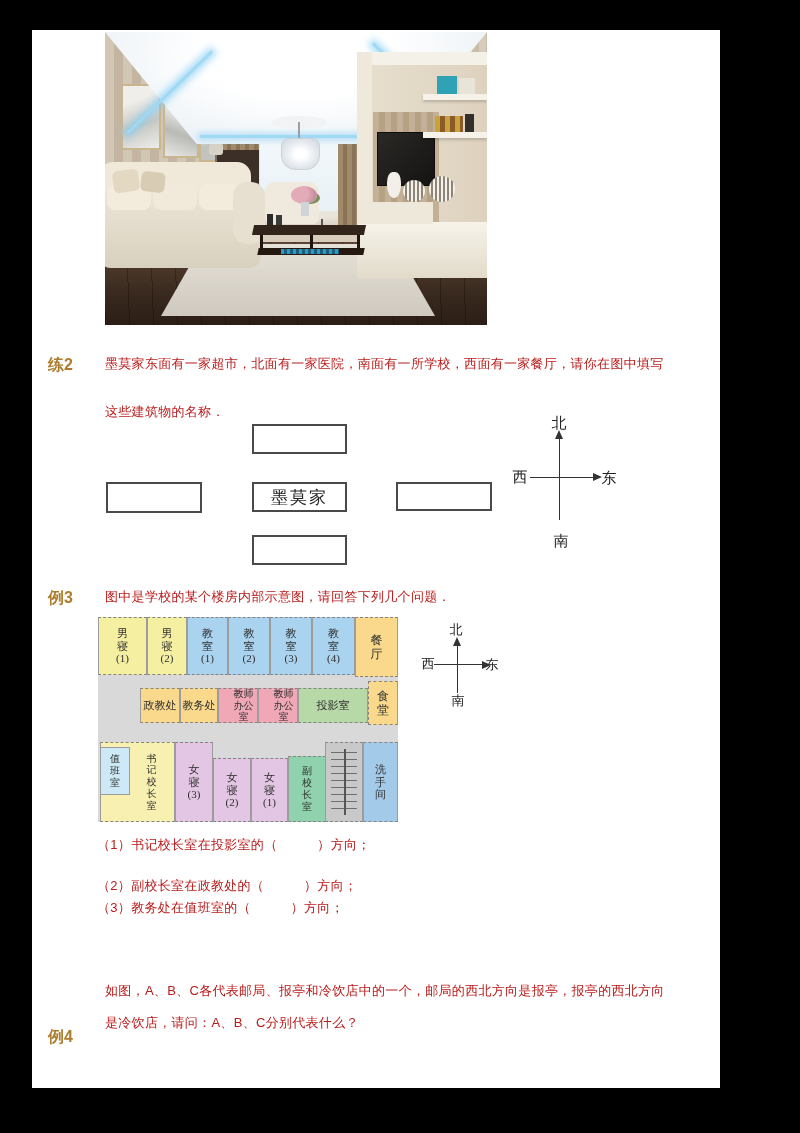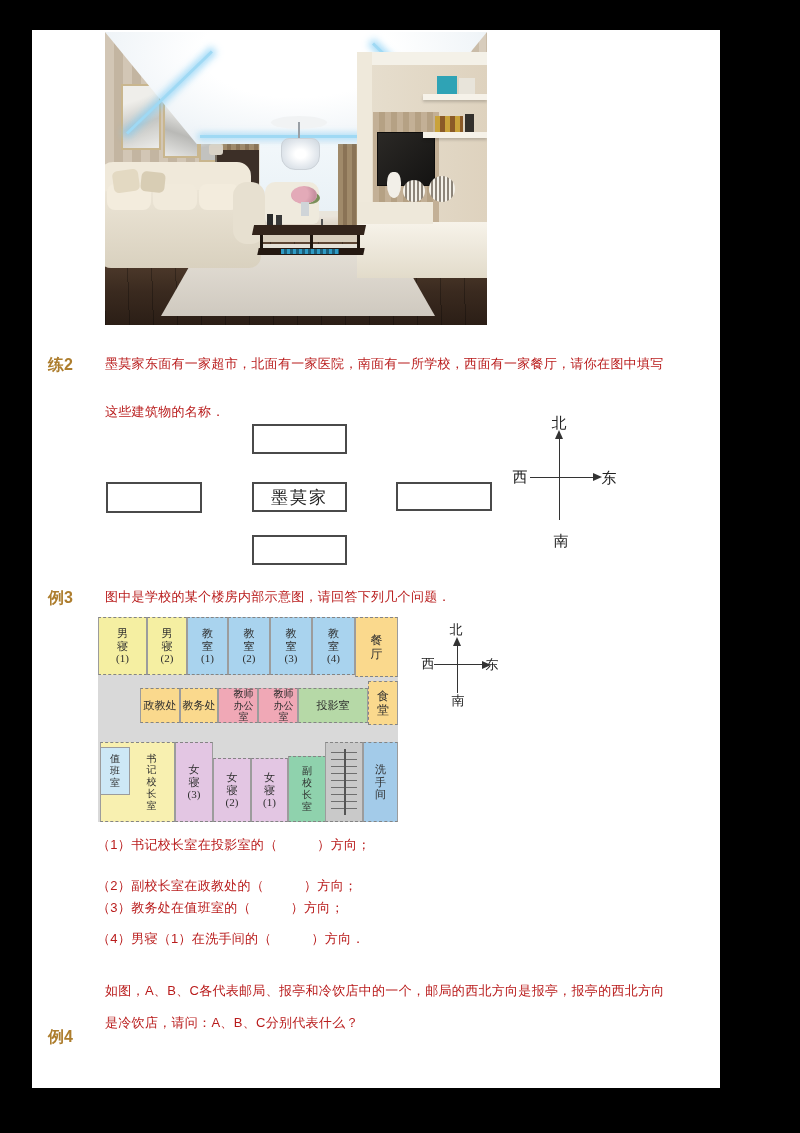--- a/index.html
+++ b/index.html
@@ -203,19 +203,18 @@
     <div class="clabel" style="left:72px;top:43px;">东</div>
     <div class="cline" style="left:36.5px;top:21px;width:1.3px;height:50px;"></div>
     <div class="arrow-up" style="left:33px;top:15px;"></div>
     <div class="cline" style="left:14px;top:42px;width:50px;height:1.3px;"></div>
     <div class="arrow-right" style="left:62px;top:38.5px;"></div>
   </div>
 
   <div class="body-text" style="left:65px;top:806px;">（1）书记校长室在投影室的（　　　）方向；</div>
   <div class="body-text" style="left:65px;top:837px;margin-top:10px;">（2）副校长室在政教处的（　　　）方向；</div>
   <div class="body-text" style="left:65px;top:869px;">（3）教务处在值班室的（　　　）方向；</div>
-  <div class="body-text" style="left:65px;top:900px;">（4）男寝（1）在洗手间的（　　　）方向．</div>
 
   <div class="sec-label" style="left:16px;top:952px;margin-top:45px;">例4</div>
   <div class="body-text" style="left:73px;top:952px;">如图，A、B、C各代表邮局、报亭和冷饮店中的一个，邮局的西北方向是报亭，报亭的西北方向</div>
   <div class="body-text" style="left:73px;top:984px;">是冷饮店，请问：A、B、C分别代表什么？</div>
 
 </div>
 
 </body></html>

